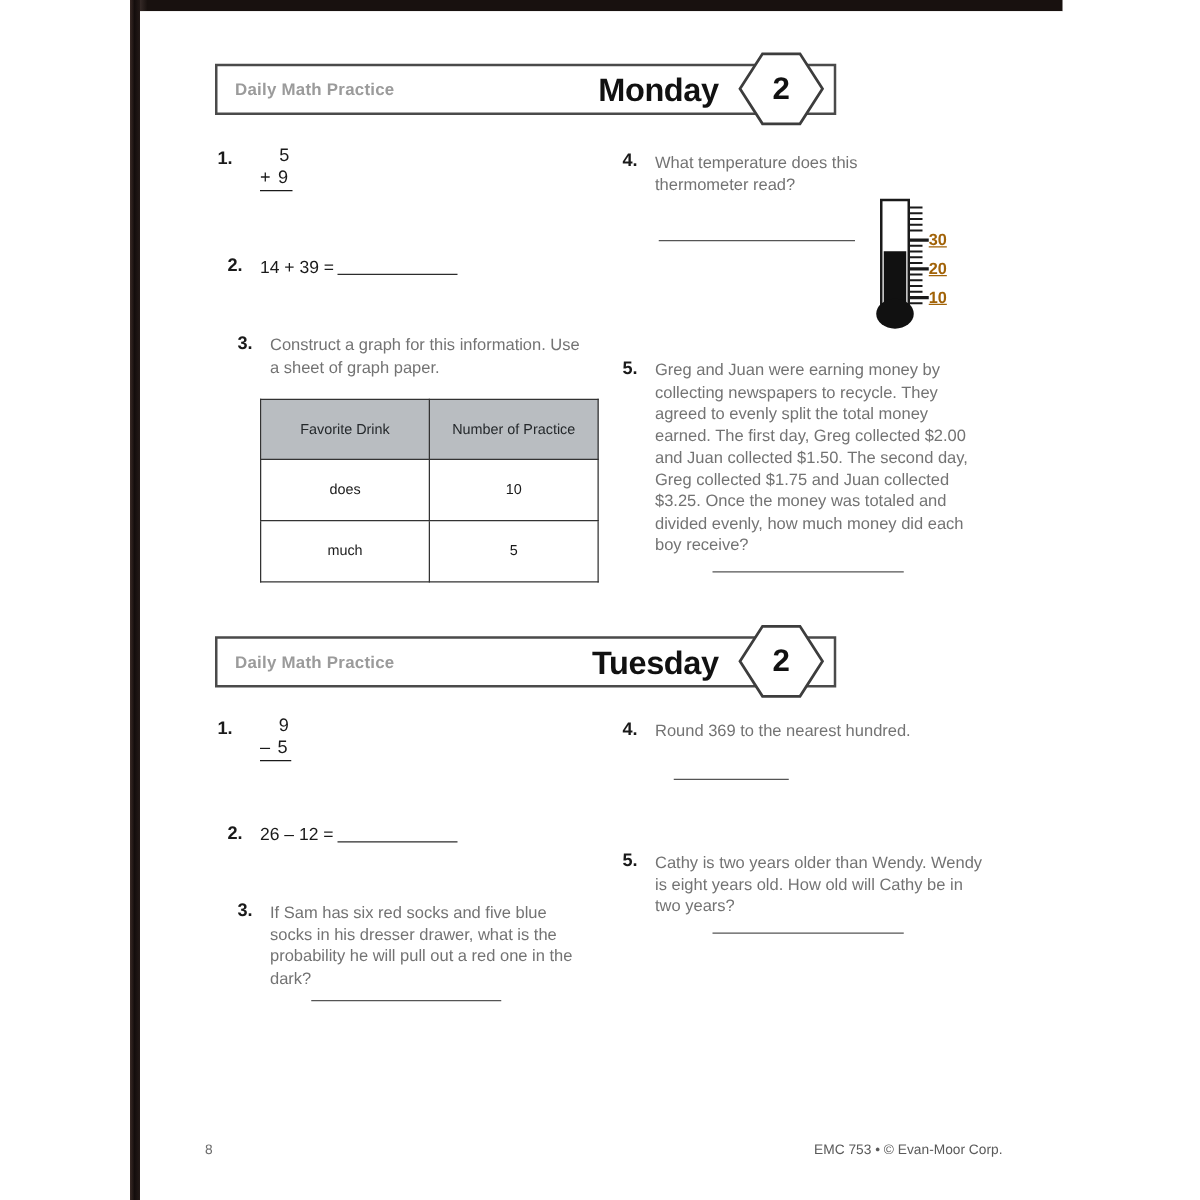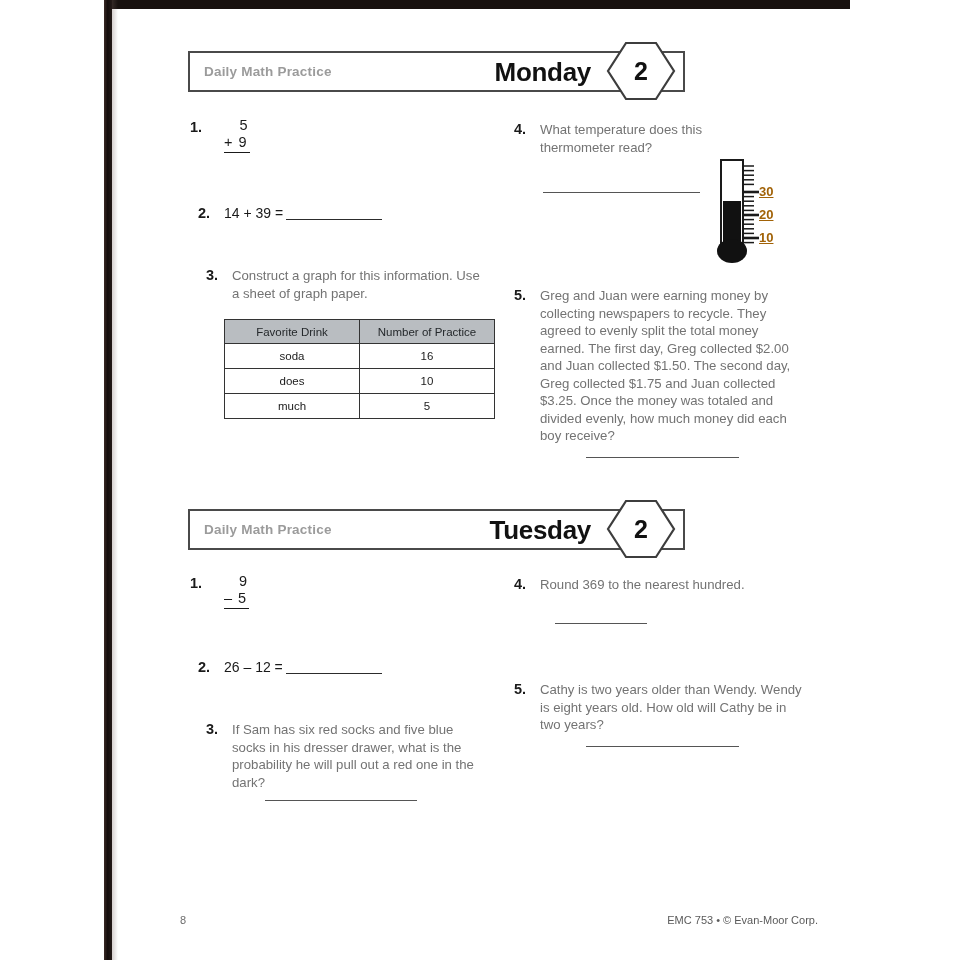--- a/index.html
+++ b/index.html
@@ -43,21 +43,21 @@
     position: absolute;
     left: 112px;
     top: 0;
     width: 6px;
     height: 960px;
     background: linear-gradient(to right, rgba(120,100,95,0.30), rgba(255,255,255,0));
   }
 
   .sheet {
     position: absolute;
-    left: 128px;
+    left: 112px;
     top: 9px;
     width: 738px;
     height: 951px;
     background: #ffffff;
   }
 
   
   .day-header {
     position: absolute;
     left: 60px;
@@ -170,21 +170,21 @@
     border: 1.4px solid #333333;
     background: #ffffff;
   }
   .data-table td, .data-table th {
     border: 1.2px solid #333333;
     font-size: 11.5px;
     font-weight: normal;
     color: #1a1a1a;
     text-align: center;
     height: 24px;
-    padding: 0 6px;
+    padding: 12px 6px;
   }
   .data-table th {
     background: #b9bdc1;
     color: #24282b;
     height: 23px;
   }
   .data-table .col-a { width: 122px; }
   .data-table .col-b { width: 122px; }
 
   
@@ -257,24 +257,20 @@
       <div class="ptext ptext-indent">Construct a graph for this information. Use a sheet of graph paper.</div>
     </div>
     <table class="data-table" style="left:96px; top:310px;">
       <thead>
         <tr>
           <th class="col-a">Favorite Drink</th>
           <th class="col-b">Number of Practice</th>
         </tr>
       </thead>
       <tbody>
-        <tr>
-          <td>soda</td>
-          <td>16</td>
-        </tr>
         <tr>
           <td>does</td>
           <td>10</td>
         </tr>
         <tr>
           <td>much</td>
           <td>5</td>
         </tr>
       </tbody>
     </table>

